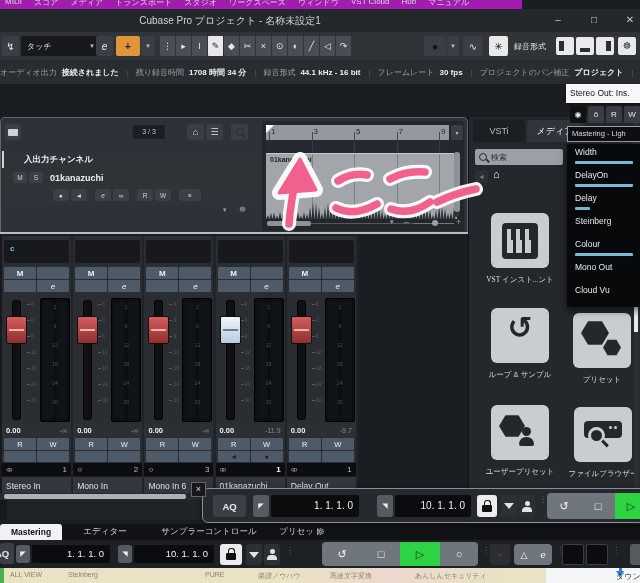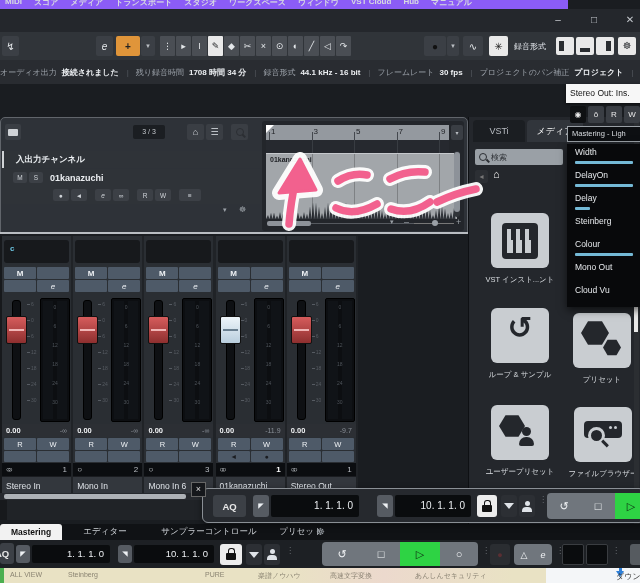--- a/index.html
+++ b/index.html
@@ -1,21 +1,21 @@
 <!DOCTYPE html>
 <html><head>
 <meta charset="utf-8">
 <style>
   html,body{margin:0;padding:0;background:#000;}
   #root{position:relative;width:640px;height:583px;overflow:hidden;background:#1a1d21;
         font-family:"Liberation Sans","DejaVu Sans",sans-serif;color:#e8e8e8;
         -webkit-font-smoothing:antialiased;}
   .abs{position:absolute;}
   
-  #menubar{left:0;top:0;width:568px;height:9px;background:#8b5cf6;overflow:hidden;font-weight:bold;}
+  #menubar{left:0;top:0;width:522px;height:9px;background:#a21caf;overflow:hidden;}
   #menubar .row{display:flex;gap:12px;padding-left:5px;margin-top:-3px;}
   .menu-item{font-size:8px;color:#d8dbe0;white-space:nowrap;}
   
   #titlebar{left:0;top:9px;width:640px;height:23px;background:#24272c;border-bottom:1px solid #17191c;}
   #title{position:absolute;left:40px;top:5px;width:380px;text-align:center;font-size:10px;color:#cfd3d8;}
   .wbtn{position:absolute;top:3px;width:24px;height:16px;text-align:center;font-size:10px;color:#c4c8cd;line-height:16px;}
   
   #toolbar{left:0;top:32px;width:640px;height:28px;background:#303439;}
   .tb{position:absolute;top:4px;height:20px;background:#3b3f45;border-radius:2px;color:#e4e7ea;
       font-size:10px;display:flex;align-items:center;justify-content:center;}
@@ -189,27 +189,32 @@
         <span class="menu-item">スタジオ</span>
         <span class="menu-item">ワークスペース</span>
         <span class="menu-item">ウィンドウ</span>
         <span class="menu-item">VST Cloud</span>
         <span class="menu-item">Hub</span>
         <span class="menu-item">マニュアル</span>
       </div>
     </div>
 
   <div class="abs" id="titlebar">
+    <div id="title">Cubase Pro プロジェクト - 名称未設定1</div>
     <div class="wbtn" style="left:546px;">–</div>
     <div class="wbtn" style="left:582px;">□</div>
     <div class="wbtn" style="left:618px;">✕</div>
   </div>
 
   <div class="abs" id="toolbar">
     <div class="tb" style="left:2px;width:17px;">↯</div>
+    <div class="tb" style="left:21px;width:72px;background:#17191d;justify-content:flex-start;padding-left:6px;font-size:8px;">
+      <span>タッチ</span>
+      <span class="caret" style="position:absolute;right:4px;">▼</span>
+    </div>
     <div class="tb" style="left:96px;width:17px;font-style:italic;">e</div>
     <div class="tb orange" style="left:116px;width:24px;">+</div>
     <div class="tb" style="left:141px;width:14px;">
         <span class="caret">▼</span>
       </div>
     <div id="tools">
         <div class="tbtn">⋮</div>
         <div class="tbtn">▸</div>
         <div class="tbtn">Ι</div>
         <div class="tbtn active">✎</div>
@@ -269,21 +274,21 @@
       <span style="display:block;width:10px;height:7px;background:#cfd2d6;border-radius:1px;"></span>
     </div>
     <div id="trackcount">3 / 3</div>
     <div class="pbtn" style="left:186px;top:6px;width:17px;height:16px;">⌂</div>
     <div class="pbtn" style="left:205px;top:6px;width:17px;height:16px;">☰</div>
     <div class="pbtn" style="left:230px;top:6px;width:17px;height:16px;">
         <span class="mag" style="position:relative;"></span>
       </div>
 
     <div class="trow" style="top:33px;height:17px;border-left:2px solid #d0d3d6;">
-      <span class="tname" style="position:absolute;left:12px;top:3px;">入出力チャンネル</span>
+      <span class="tname" style="position:absolute;left:20px;top:3px;">入出力チャンネル</span>
     </div>
     <div class="trow" style="top:51px;height:18px;">
       <span class="mini" style="left:11px;top:3px;width:14px;height:11px;">M</span>
       <span class="mini" style="left:27px;top:3px;width:14px;height:11px;">S</span>
       <span class="tname" style="position:absolute;left:48px;top:4px;font-size:9px;">01kanazuchi</span>
     </div>
     <div class="trow" style="top:69px;height:17px;">
       <span class="mini" style="left:51px;top:2px;width:16px;height:12px;">●</span>
       <span class="mini" style="left:69px;top:2px;width:16px;height:12px;">◄</span>
       <span class="mini" style="left:93px;top:2px;width:16px;height:12px;font-style:italic;">e</span>
@@ -617,21 +622,21 @@
           </div>
           <div class="xrow">
             <div></div>
             <div></div>
           </div>
           <div class="nrow">
             <span class="cir" style="left: 4px;">○○</span>
             <span class="num">1</span>
           </div>
           <div class="cname">
-            <span>Stereo Out</span>
+            <span>Delay Out</span>
           </div>
         </div>
       </div>
     <div id="mixscroll">
         <div></div>
       </div>
   </div>
 
   <div class="abs" id="rightzone">
     <div id="rtabs">
@@ -643,21 +648,21 @@
       <span>検索</span>
     </div>
     <div style="position:absolute;left:6px;top:53px;width:13px;height:13px;background:#2c2f34;border-radius:2px;color:#777;font-size:8px;text-align:center;line-height:13px;">◂</div>
     <div style="position:absolute;left:24px;top:51px;color:#e8e8e8;font-size:11px;">⌂</div>
     <div id="tiles">
         <div class="tile" style="left: 22px; top: 96px;">
           <div class="piano">
             <i></i>
           </div>
         </div>
-        <div class="tlabel" style="left: 8px; top: 158px;">VST インスト...ント</div>
+        <div class="tlabel" style="left: 8px; top: 158px; font-family: Liberation Serif, serif;">VST インスト...ント</div>
         <div class="tile" style="left: 22px; top: 191px;">
           <div class="loopg">↺</div>
         </div>
         <div class="tlabel" style="left: 8px; top: 253px;">ループ &amp; サンプル</div>
         <div class="tile" style="left: 104px; top: 196px;">
           <div class="hex" style="left: 8px; top: 7px; width: 28px; height: 26px;"></div>
           <div class="hex" style="left: 30px; top: 26px; width: 18px; height: 17px;"></div>
         </div>
         <div class="tlabel" style="left: 90px; top: 258px;">プリセット</div>
         <div class="tile" style="left: 22px; top: 288px;">

